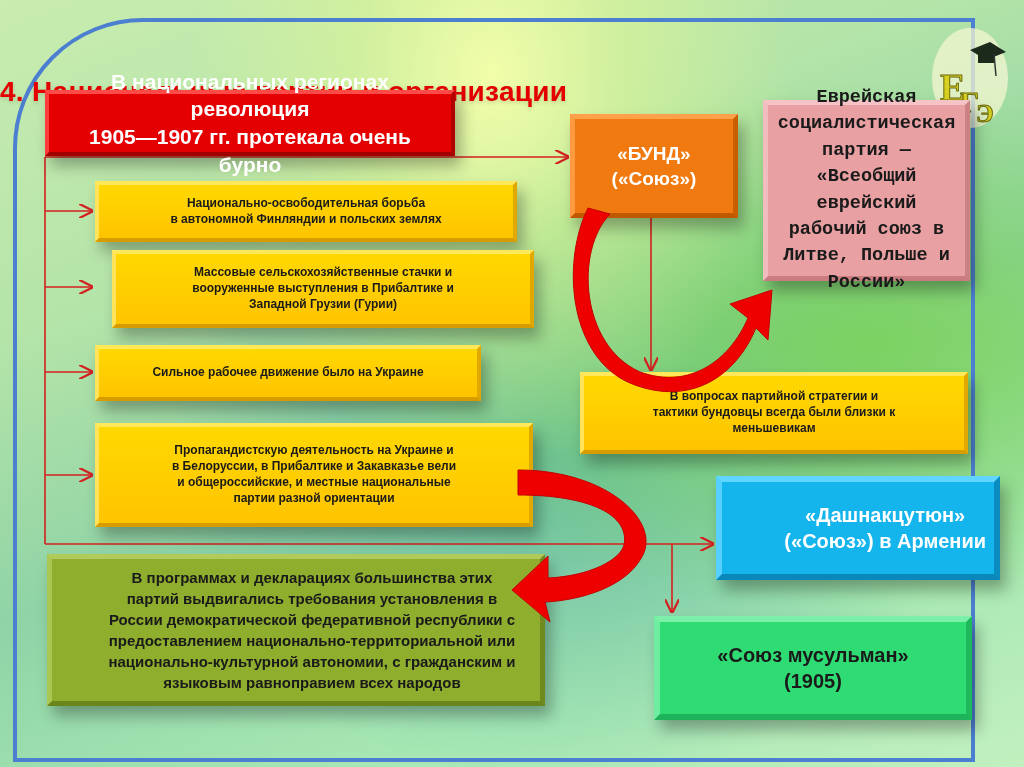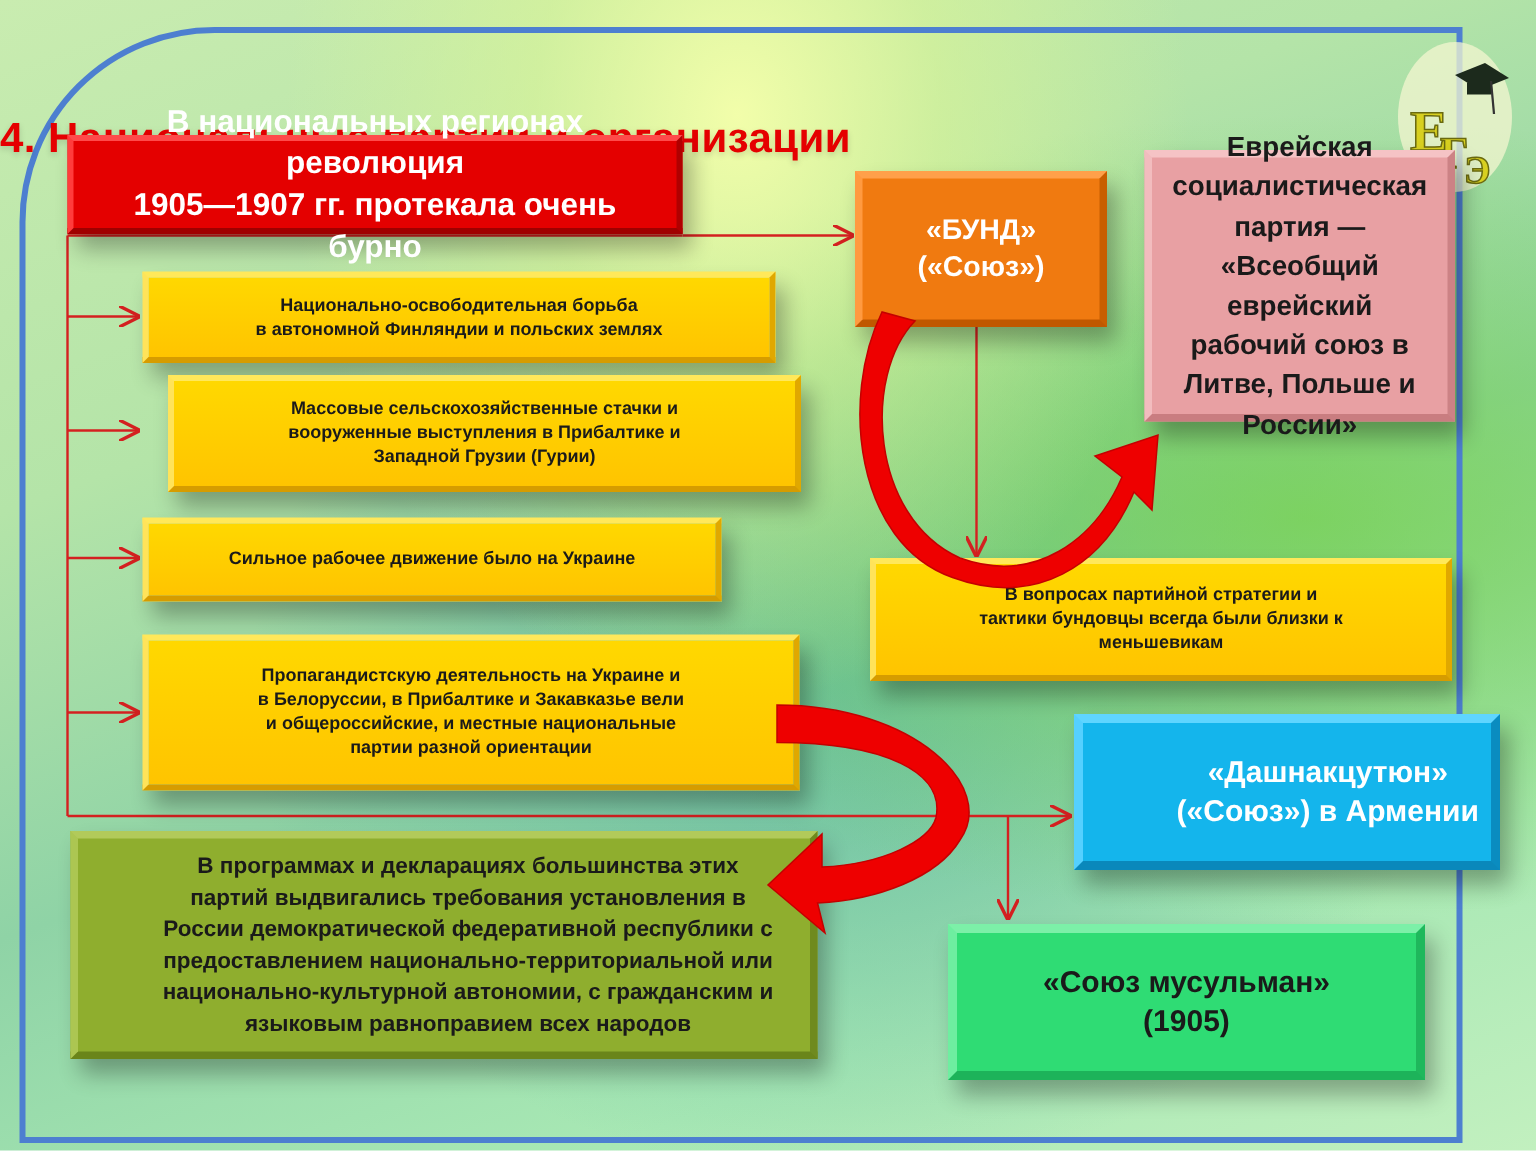--- a/index.html
+++ b/index.html
@@ -117,21 +117,21 @@
 предоставлением национально-территориальной или
 национально-культурной автономии, с гражданским и
 языковым равноправием всех народов</span>
 </div>
 
 <div class="box orange" style="left:570px;top:114px;width:168px;height:104px;">
   <span class="txt">«БУНД»
 («Союз»)</span>
 </div>
 
-<div class="box pink" style="left:763px;top:100px;width:207px;height:181px;">
+<div class="box pink" style="left:763px;top:100px;width:207px;height:181px;font-family:Liberation Mono, monospace;">
   <span class="txt">Еврейская
 социалистическая
 партия —
 «Всеобщий
 еврейский
 рабочий союз в
 Литве, Польше и
 России»</span>
 </div>
 
@@ -139,21 +139,21 @@
   <span class="txt">В вопросах партийной стратегии и
 тактики бундовцы всегда были близки к
 меньшевикам</span>
 </div>
 
 <div class="box cyan" style="left:716px;top:476px;width:284px;height:104px;">
   <span class="txt">«Дашнакцутюн»
 («Союз») в Армении</span>
 </div>
 
-<div class="box green" style="left:632px;top:616px;width:318px;height:104px;">
+<div class="box green" style="left:654px;top:616px;width:318px;height:104px;">
   <span class="txt">«Союз мусульман»
 (1905)</span>
 </div>
 
 <svg class="overlay" width="1024" height="767">
 
   <g>
     <path d="M610,214 C575,250 580,345 640,372 C690,390 730,360 748,318 L730,304 L772,290 L768,340 L756,328 C735,378 690,405 635,385 C570,362 560,265 588,208 Z" fill="#ee0000" stroke="#c40000" stroke-width="1"></path>
   </g>
 

